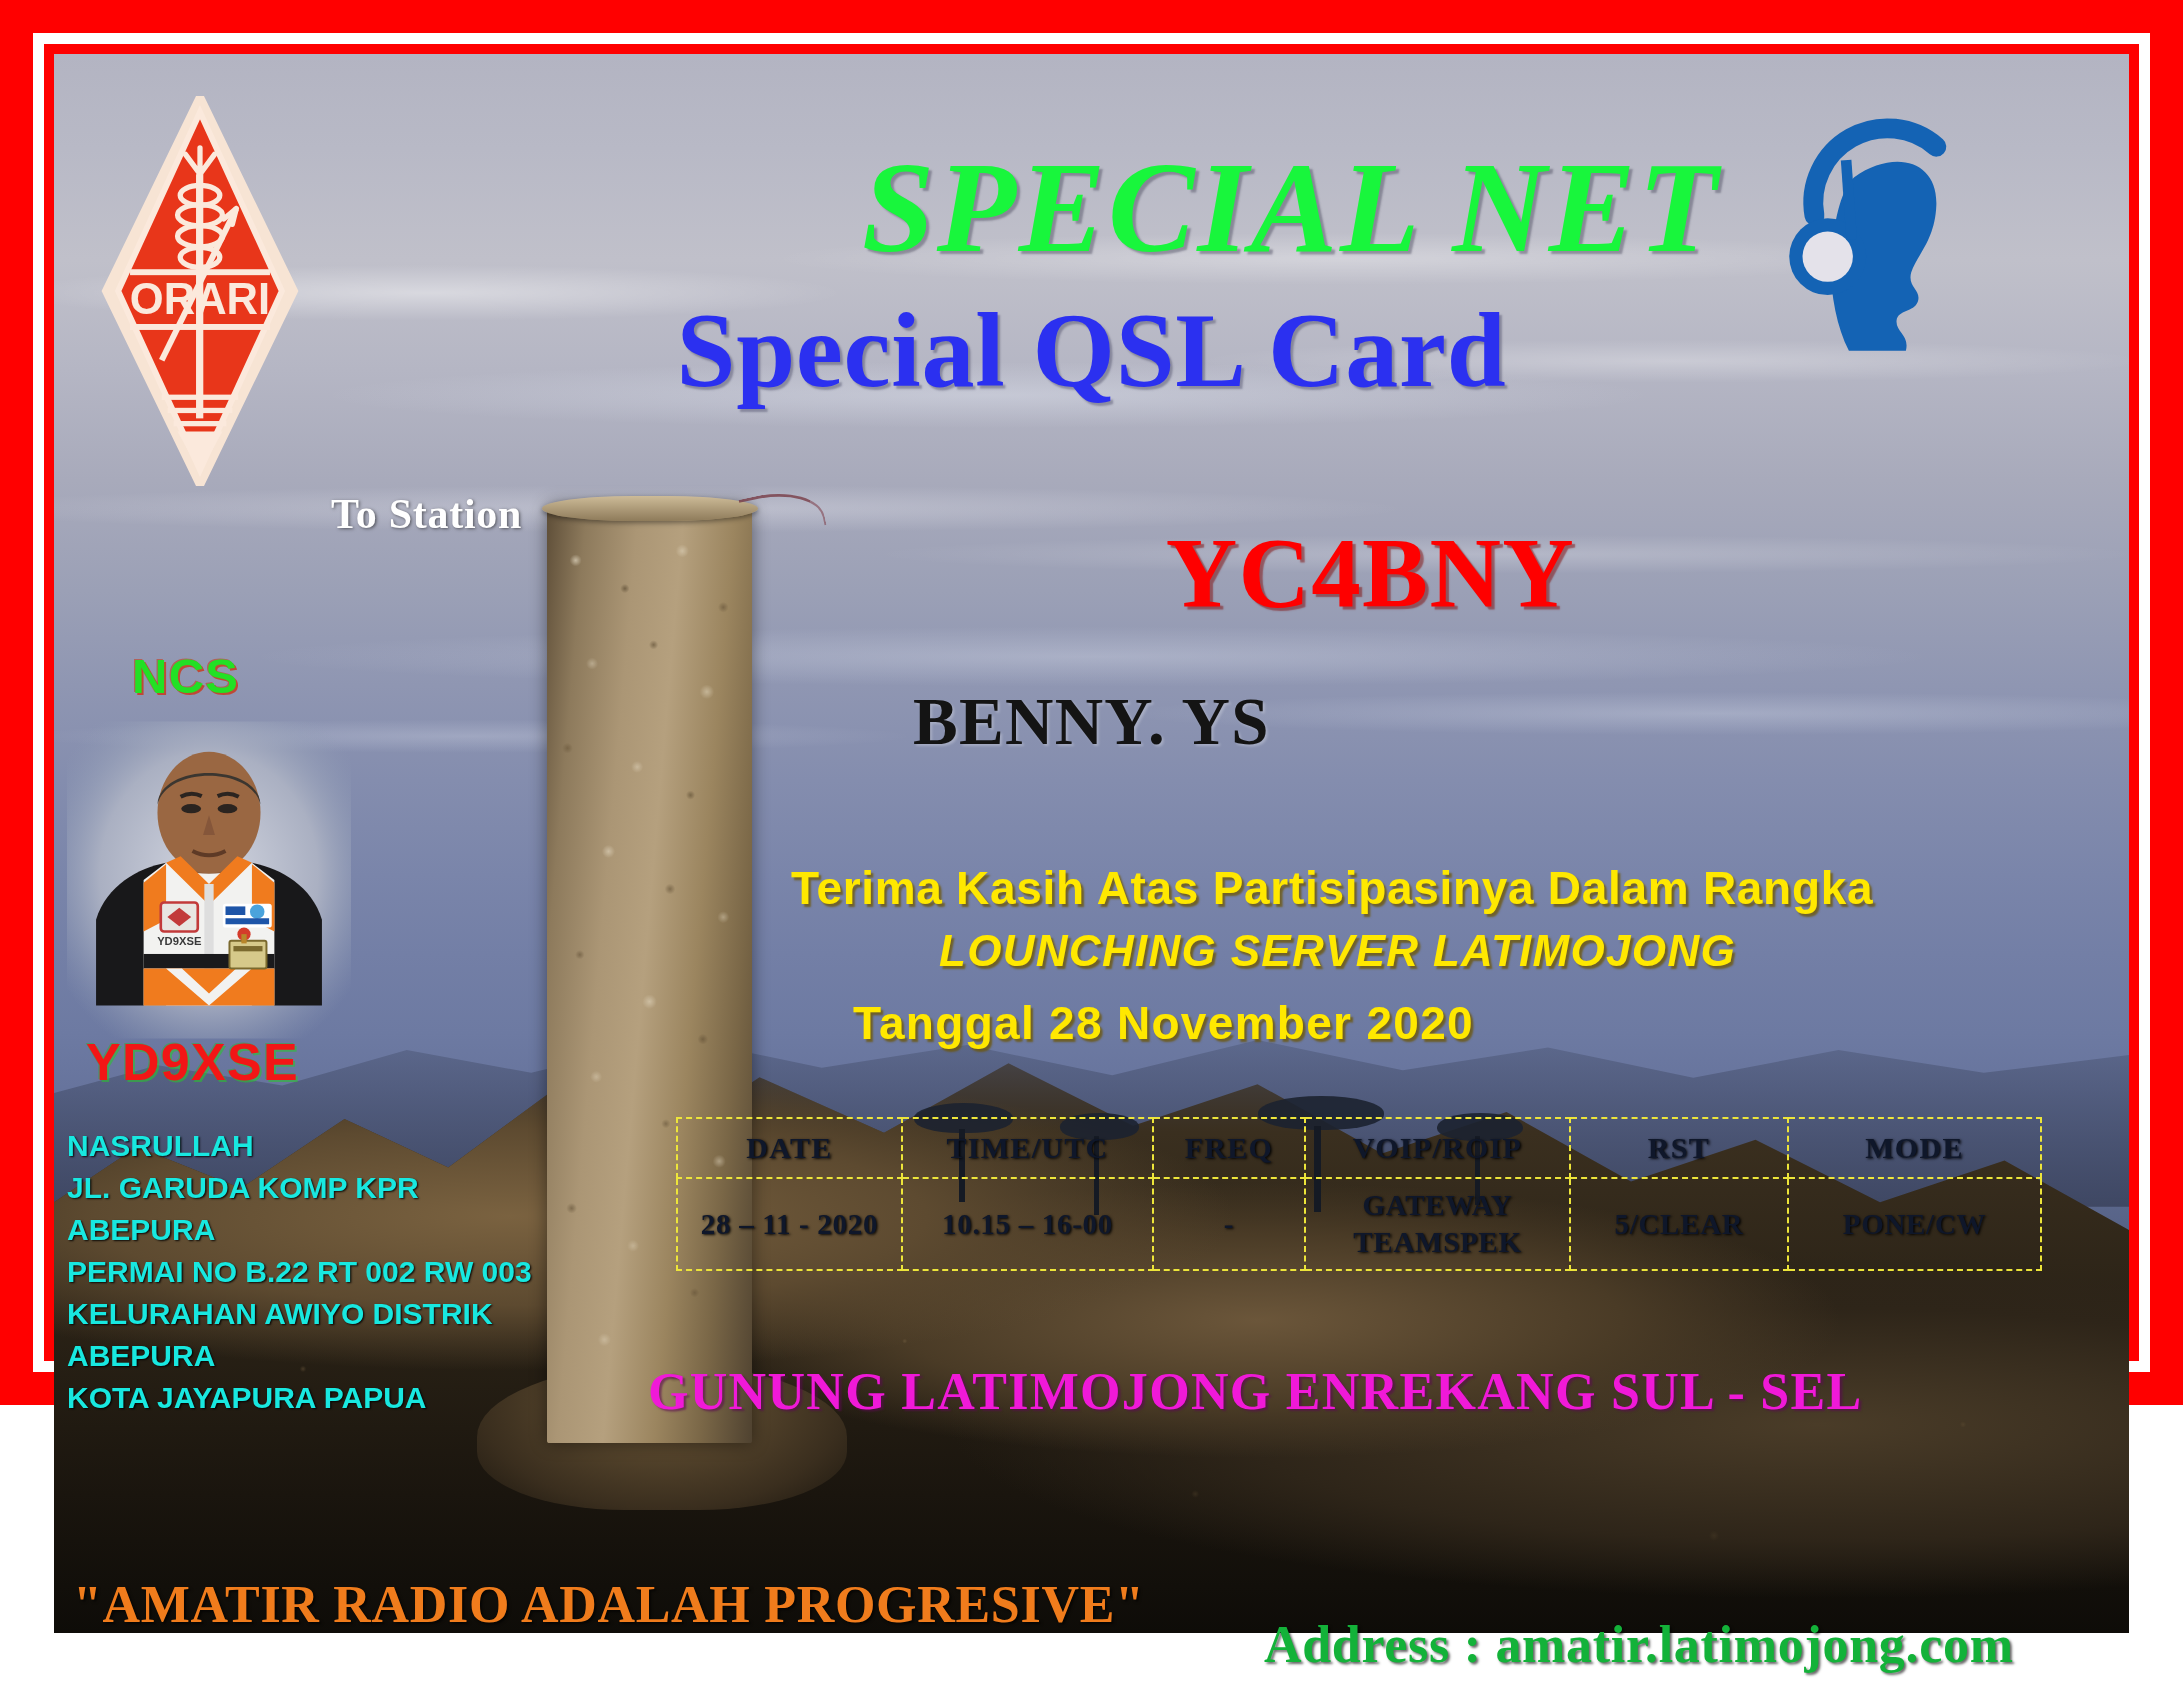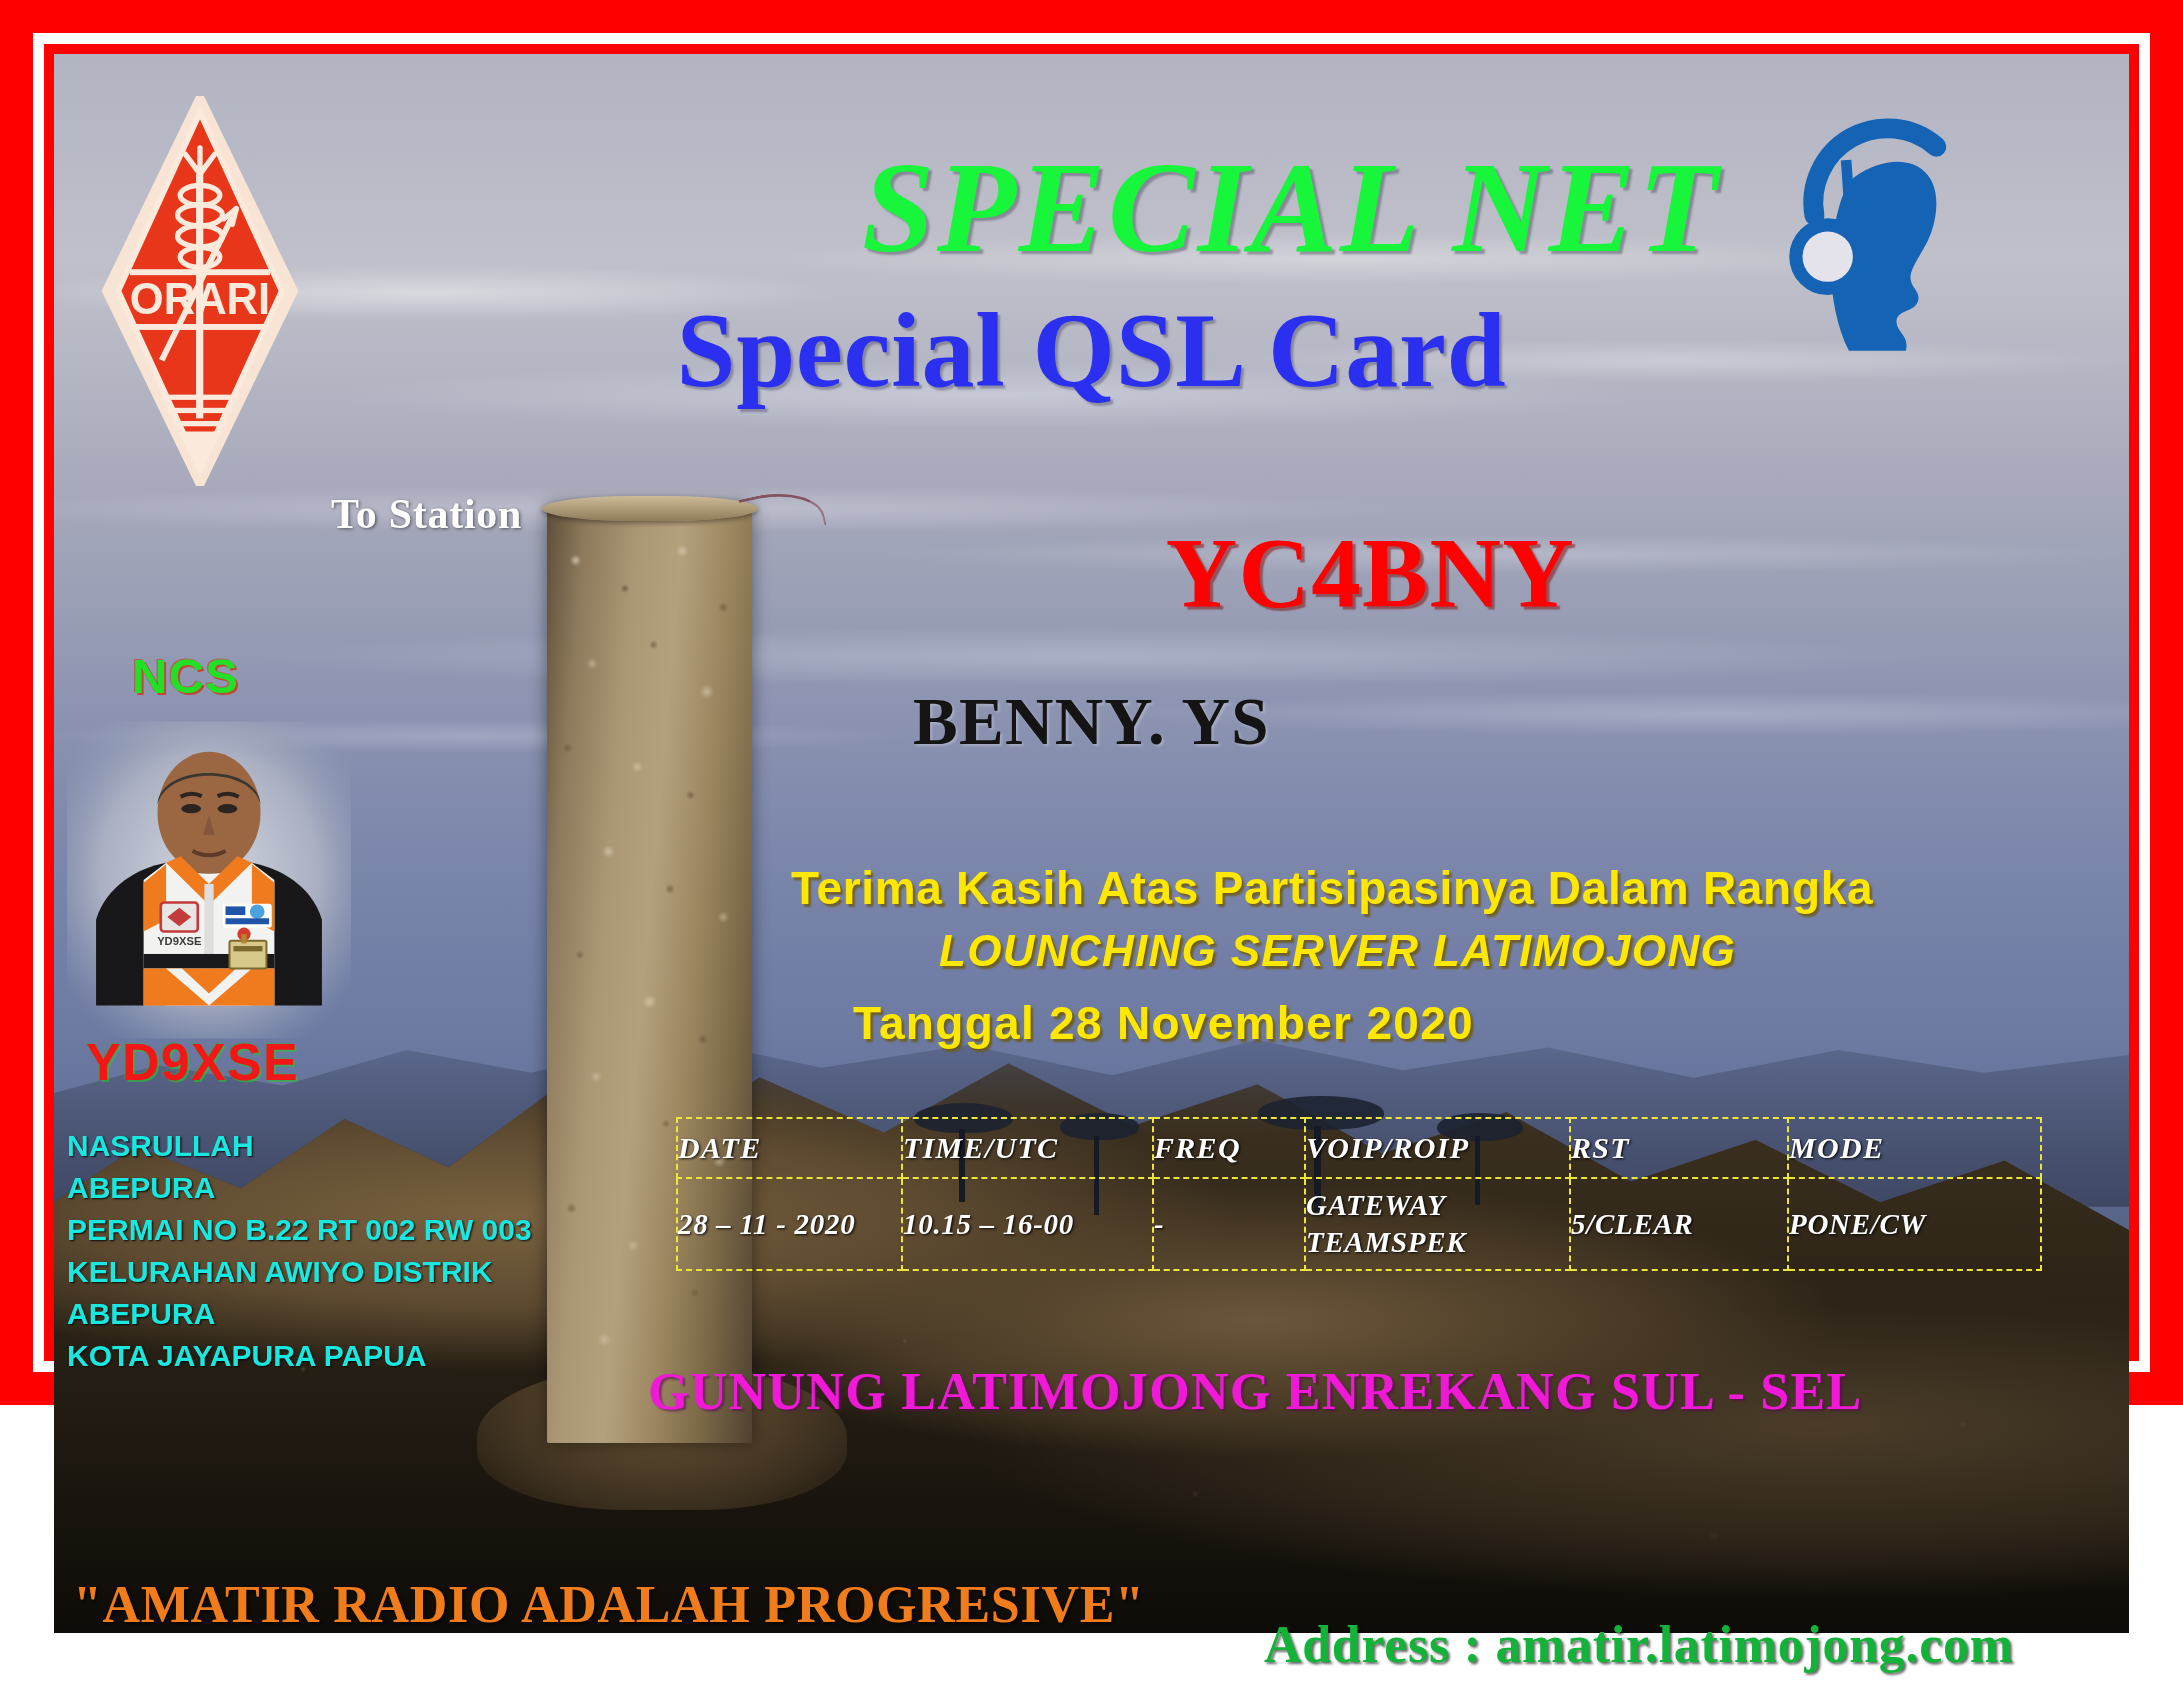--- a/index.html
+++ b/index.html
@@ -165,23 +165,23 @@
   
   .yel{position:absolute;font-family:"Liberation Sans",sans-serif;font-weight:bold;
     color:#FFE800;text-shadow:2.6px 2.6px 2px rgba(110,85,0,.75);white-space:nowrap;}
   #thanks1{left:791px;top:861px;font-size:46px;letter-spacing:0.7px;}
   #thanks2{left:939px;top:926px;font-size:44px;font-style:italic;letter-spacing:1.3px;}
   #thanks3{left:853px;top:996px;font-size:46px;letter-spacing:1.3px;}
 
   
   #qtable{position:absolute;left:676px;top:1117px;width:1364px;
     border-collapse:collapse;table-layout:fixed;}
-  #qtable td,#qtable th{border:2px dashed #EDE53A;padding:0;text-align:left;
-    font-family:"Liberation Serif",serif;font-weight:bold;color:#ffffff;
-    text-shadow:1.3px 1.3px 2.6px rgba(0,0,0,.9);font-style:italic;}
+  #qtable td,#qtable th{border:2px dashed #EDE53A;padding:0;text-align:center;
+    font-family:"Liberation Serif",serif;font-weight:bold;color:#0f172a;
+    text-shadow:1.3px 1.3px 2.6px rgba(0,0,0,.9);}
   #qtable th{height:58px;font-size:30px;letter-spacing:1.3px;vertical-align:middle;}
   #qtable td{height:90px;font-size:29px;letter-spacing:0.7px;vertical-align:middle;line-height:37px;}
 
   
   #gunung{position:absolute;left:648px;top:1362px;font-family:"Liberation Serif",serif;
     font-weight:bold;font-size:52px;color:#F019D8;letter-spacing:1.3px;white-space:nowrap;
     text-shadow:2.6px 2px 2px rgba(90,10,80,.6);}
 
   
   #slogan{position:absolute;left:73px;top:1575px;font-family:"Liberation Serif",serif;
@@ -342,20 +342,21 @@
       <rect x="246" y="332" width="56" height="42" rx="3" fill="#d6c98a" stroke="#7b6a2e" stroke-width="3"></rect>
       <rect x="252" y="340" width="44" height="8" fill="#7b6a2e"></rect>
       <circle cx="268" cy="322" r="10" fill="#d43b2a"></circle>
       <rect x="264" y="322" width="8" height="14" fill="#b8862a"></rect>
     </svg>
   </div>
   <div id="ncs-call">YD9XSE</div>
 
   <div id="addr">
     <div>NASRULLAH</div>
+    <div>JL. GARUDA KOMP KPR</div>
     <div>ABEPURA</div>
     <div>PERMAI NO B.22 RT 002 RW 003</div>
     <div>KELURAHAN AWIYO DISTRIK</div>
     <div>ABEPURA</div>
     <div>KOTA JAYAPURA PAPUA</div>
   </div>
 
   <div class="yel" id="thanks2">LOUNCHING SERVER LATIMOJONG</div>
   <div class="yel" id="thanks1">Terima Kasih Atas Partisipasinya Dalam Rangka</div>
   <div class="yel" id="thanks3">Tanggal  28  November  2020</div>

